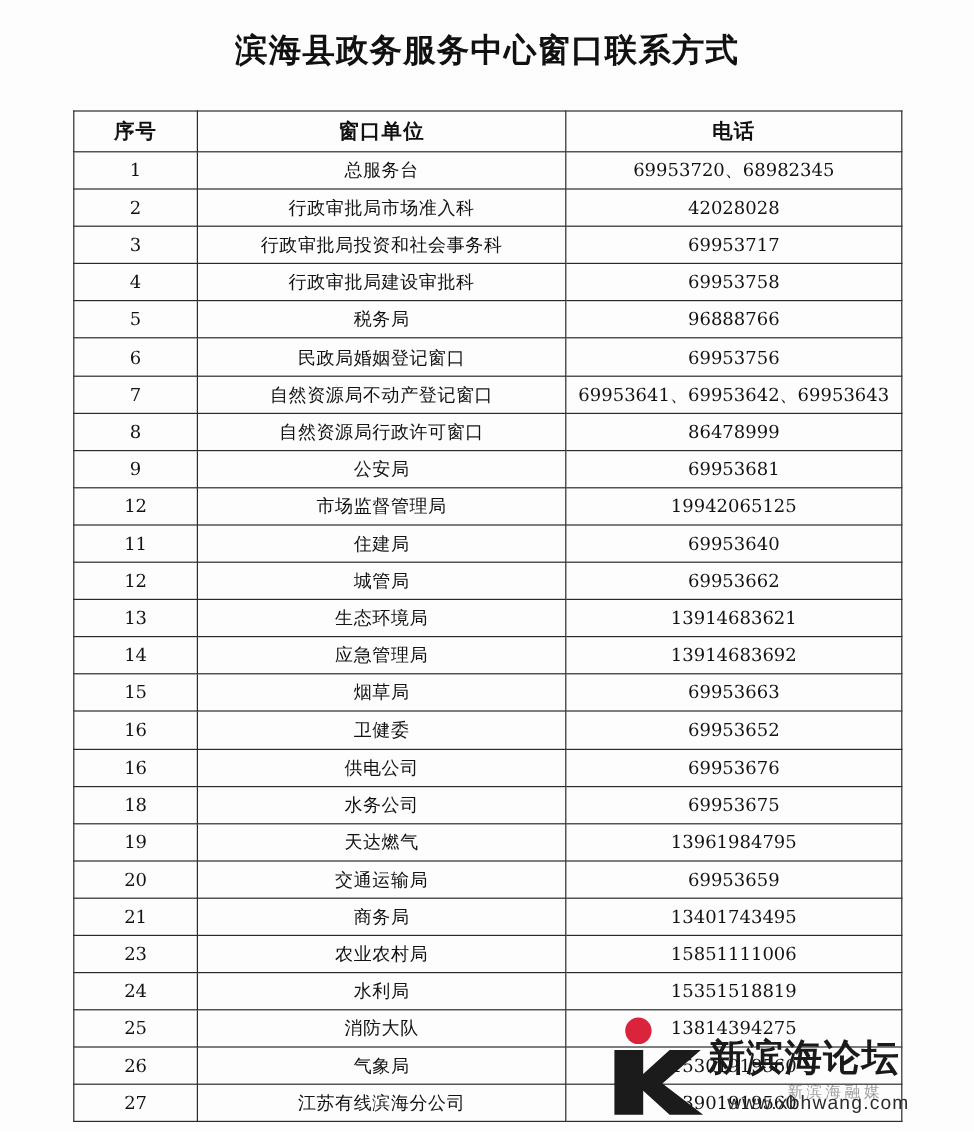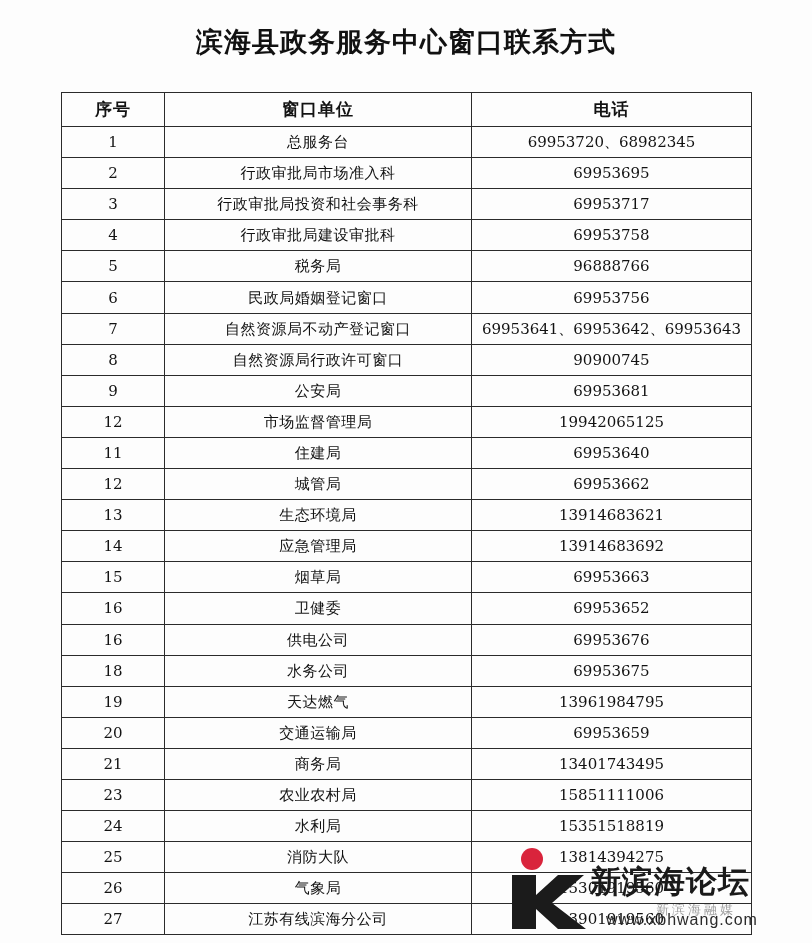--- a/index.html
+++ b/index.html
@@ -146,21 +146,21 @@
       </thead>
       <tbody id="table-body">
           <tr>
             <td class="col-no">1</td>
             <td class="col-unit">总服务台</td>
             <td class="col-phone">69953720、68982345</td>
           </tr>
           <tr>
             <td class="col-no">2</td>
             <td class="col-unit">行政审批局市场准入科</td>
-            <td class="col-phone">69953695</td>
+            <td class="col-phone">42028028</td>
           </tr>
           <tr>
             <td class="col-no">3</td>
             <td class="col-unit">行政审批局投资和社会事务科</td>
             <td class="col-phone">69953717</td>
           </tr>
           <tr>
             <td class="col-no">4</td>
             <td class="col-unit">行政审批局建设审批科</td>
             <td class="col-phone">69953758</td>
@@ -176,21 +176,21 @@
             <td class="col-phone">69953756</td>
           </tr>
           <tr>
             <td class="col-no">7</td>
             <td class="col-unit">自然资源局不动产登记窗口</td>
             <td class="col-phone">69953641、69953642、69953643</td>
           </tr>
           <tr>
             <td class="col-no">8</td>
             <td class="col-unit">自然资源局行政许可窗口</td>
-            <td class="col-phone">90900745</td>
+            <td class="col-phone">86478999</td>
           </tr>
           <tr>
             <td class="col-no">9</td>
             <td class="col-unit">公安局</td>
             <td class="col-phone">69953681</td>
           </tr>
           <tr>
             <td class="col-no">12</td>
             <td class="col-unit">市场监督管理局</td>
             <td class="col-phone">19942065125</td>

